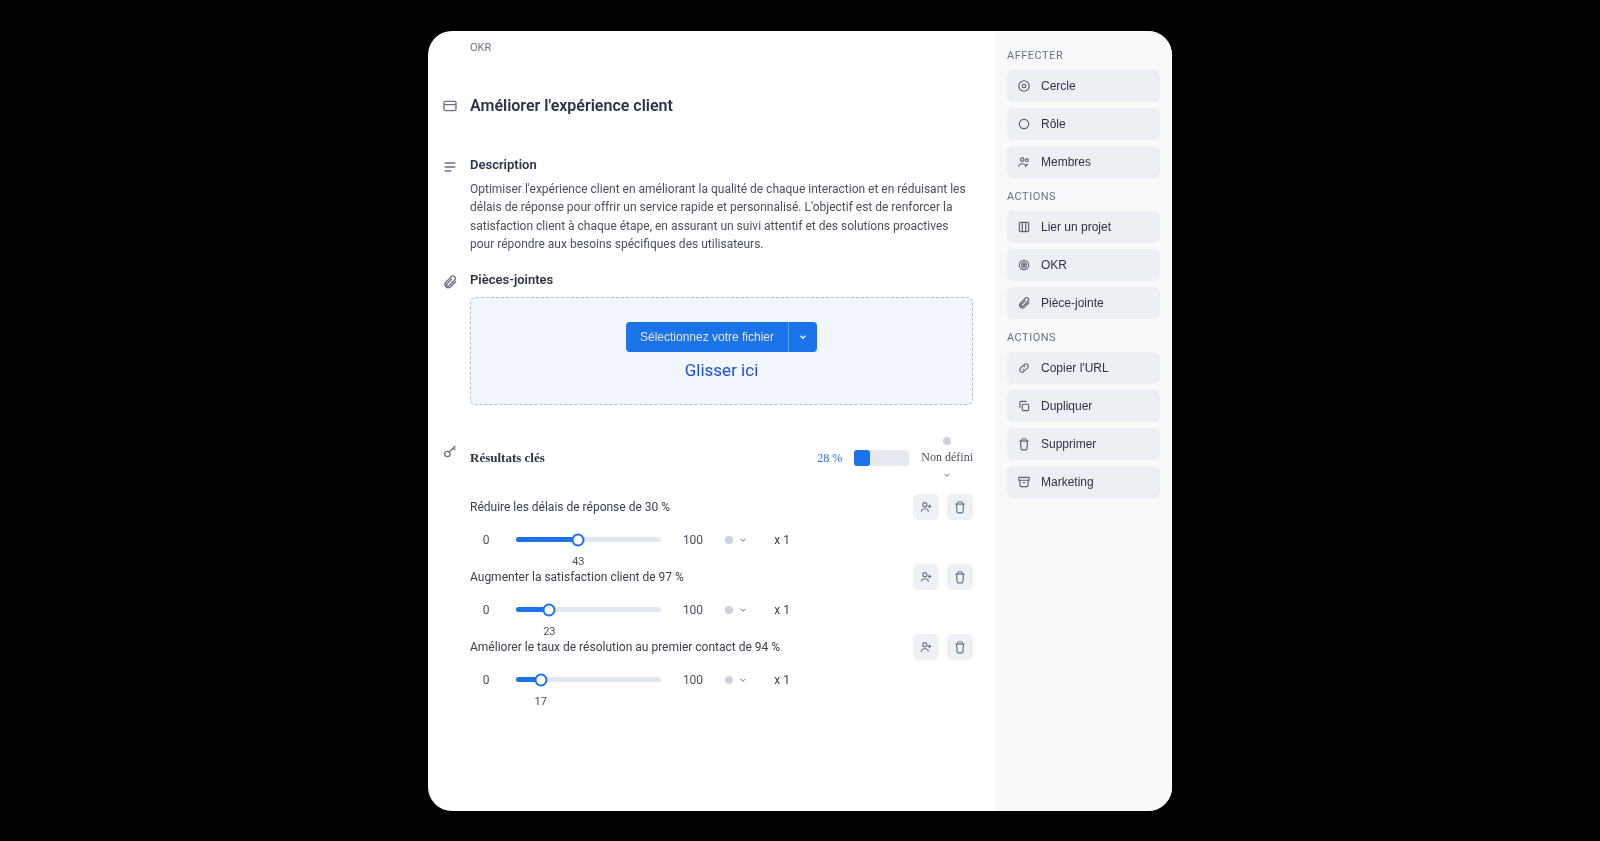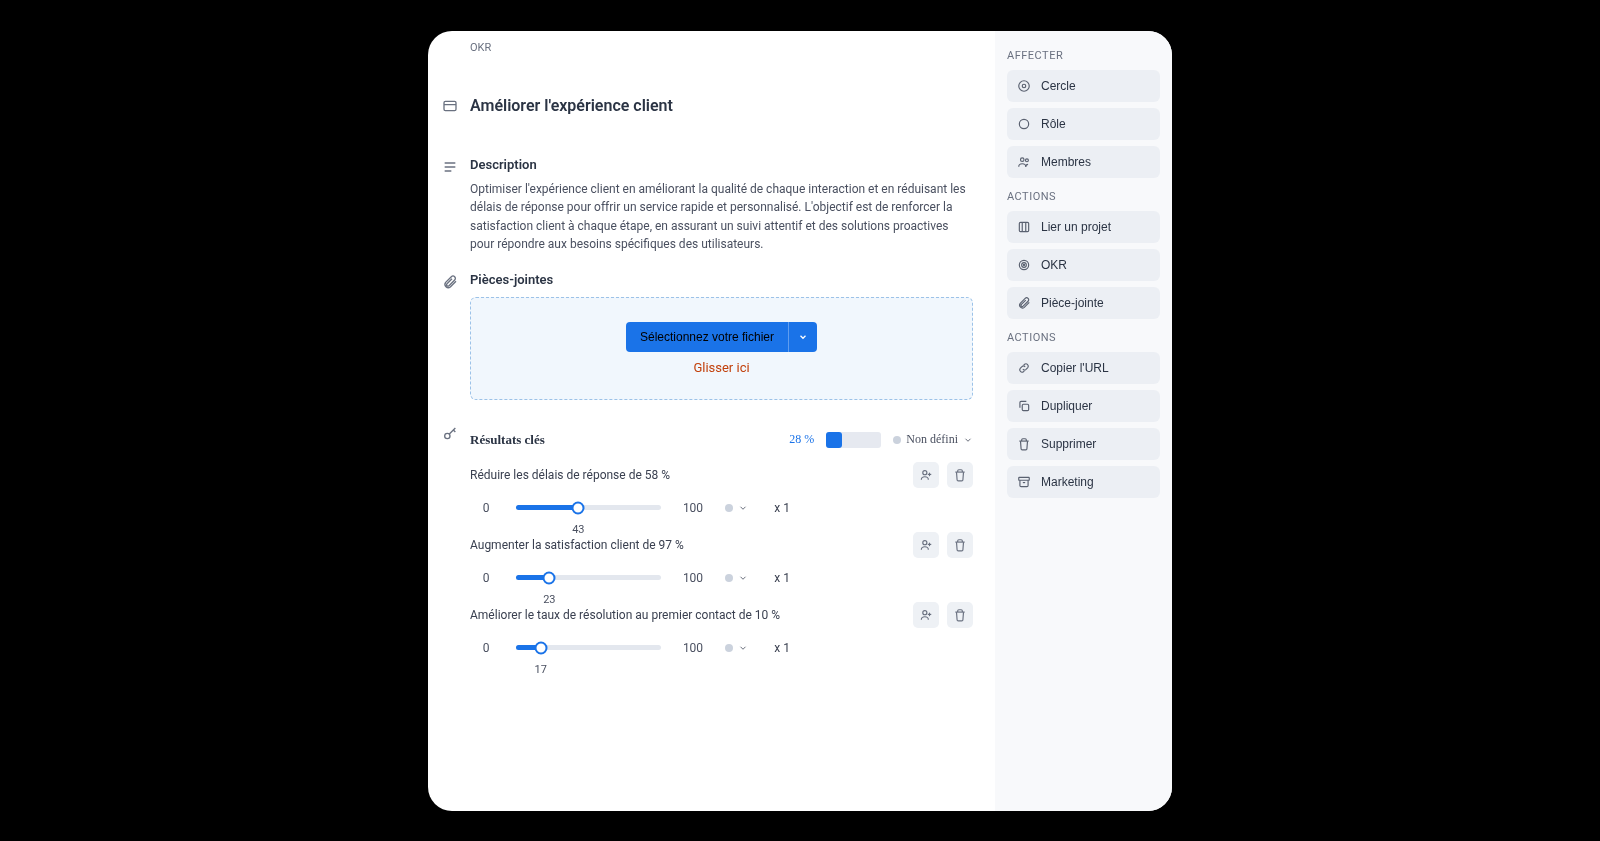--- a/index.html
+++ b/index.html
@@ -51,31 +51,31 @@
 
   .dropzone {
     border: 1px dashed #9cc2e8;
     background: #f1f7fd;
     border-radius: 6px;
     padding: 24px 12px;
     text-align: center;
     margin-top: 10px;
   }
   .file-btn-group { display: inline-flex; }
-  .file-btn { background: #1a73e8; color: #000000; padding: 8px 14px; font-size: 12px; border-radius: 4px 0 0 4px; border: none; cursor: pointer; }
+  .file-btn { background: #1a73e8; color: #e5e5e5; padding: 8px 14px; font-size: 12px; border-radius: 4px 0 0 4px; border: none; cursor: pointer; }
   .file-btn-drop { background: #1a73e8; color: #fff; padding: 8px 9px; border-radius: 0 4px 4px 0; border: none; border-left: 1px solid rgba(255,255,255,0.3); cursor: pointer; display:flex;align-items:center;justify-content:center; }
-  .drop-hint { font-size: 13px; color: #c2410c; margin-top: 8px; }
+  .drop-hint { font-size: 17px; color: #1d4ed8; margin-top: 8px; }
 
   .kr-header { display: flex; align-items: center; gap: 12px; margin-top: 14px; }
   .kr-header .section-heading { flex: 0 0 auto; }
   .kr-header-spacer { flex:1; }
   .kr-pct { color: #1a73e8; font-weight: 500; font-size: 12px; }
   .kr-progress { width: 55px; height: 16px; background: #e6e9f0; border-radius: 3px; position: relative; }
   .kr-progress-fill { position:absolute; left:0; top:0; bottom:0; background:#1a73e8; border-radius:3px; }
-  .kr-status { display:flex; align-items:center; gap:5px; font-size: 12px; color:#4a5060; cursor:pointer; }
+  .kr-status { display:flex; align-items:center; gap:5px; font-size: 12px; color:#4a5060; cursor:pointer;flex-direction:column; }
   .status-dot { width:8px;height:8px;border-radius:50%;background:#cbd2dd; }
 
   .kr-item { margin-top: 14px; padding-left: 0; }
   .kr-title-row { display:flex; align-items:center; gap:8px; }
   .kr-title { font-size: 12px; color:#3a4050; flex:1; }
   .icon-btn { width:26px;height:26px;border-radius:5px;background:#eef1f5;color:#6a7180;display:flex;align-items:center;justify-content:center;cursor:pointer;border:none; }
   .icon-btn svg {width:14px;height:14px;}
 
   .kr-slider-row { display:flex; align-items:center; gap:14px; margin-top:10px; font-size:12px; color:#4a5060; }
   .kr-min, .kr-max { width:32px; text-align:center; }
@@ -178,21 +178,21 @@
                 <polyline points="6 9 12 15 18 9"></polyline>
               </svg>
             </span>
         </div>
       </div>
     </div>
 
     <div id="kr-list" style="padding-left:28px;">
         <div class="kr-item">
     <div class="kr-title-row">
-      <div class="kr-title">Réduire les délais de réponse de 58 %</div>
+      <div class="kr-title">Réduire les délais de réponse de 30 %</div>
       <button class="icon-btn">
         <svg viewBox="0 0 24 24" fill="none" stroke="currentColor" stroke-width="2">
                 <circle cx="10" cy="8" r="3.5"></circle>
                 <path d="M4 20c0-3 3-5 6-5s6 2 6 5"></path>
                 <line x1="18" y1="8" x2="18" y2="14"></line>
                 <line x1="15" y1="11" x2="21" y2="11"></line>
               </svg>
       </button>
       <button class="icon-btn">
         <svg viewBox="0 0 24 24" fill="none" stroke="currentColor" stroke-width="2">
@@ -258,21 +258,21 @@
                 <svg width="10" height="10" viewBox="0 0 24 24" fill="none" stroke="currentColor" stroke-width="2">
                   <polyline points="6 9 12 15 18 9"></polyline>
                 </svg>
               </span>
       </div>
       <div class="kr-weight">x 1</div>
     </div>
   </div>
         <div class="kr-item">
     <div class="kr-title-row">
-      <div class="kr-title">Améliorer le taux de résolution au premier contact de 10 %</div>
+      <div class="kr-title">Améliorer le taux de résolution au premier contact de 94 %</div>
       <button class="icon-btn">
         <svg viewBox="0 0 24 24" fill="none" stroke="currentColor" stroke-width="2">
                 <circle cx="10" cy="8" r="3.5"></circle>
                 <path d="M4 20c0-3 3-5 6-5s6 2 6 5"></path>
                 <line x1="18" y1="8" x2="18" y2="14"></line>
                 <line x1="15" y1="11" x2="21" y2="11"></line>
               </svg>
       </button>
       <button class="icon-btn">
         <svg viewBox="0 0 24 24" fill="none" stroke="currentColor" stroke-width="2">

